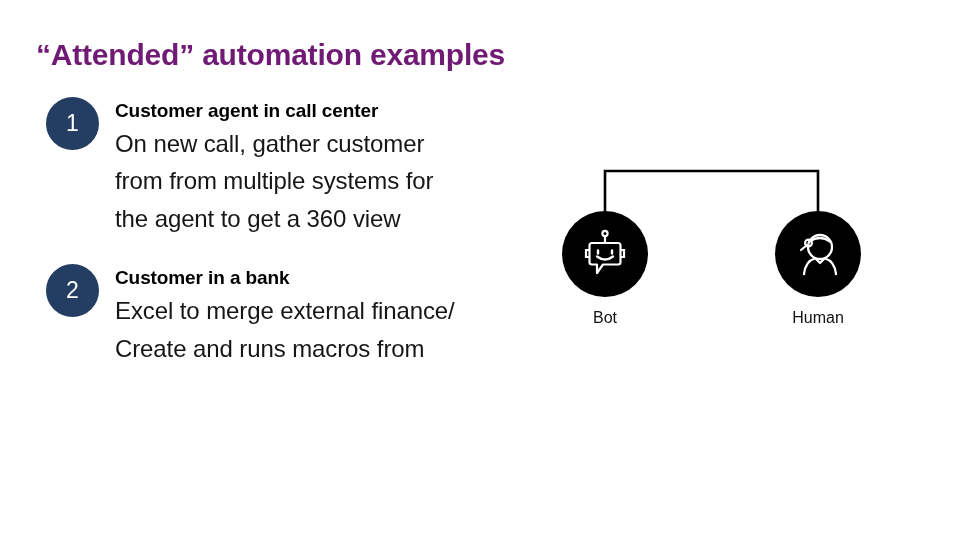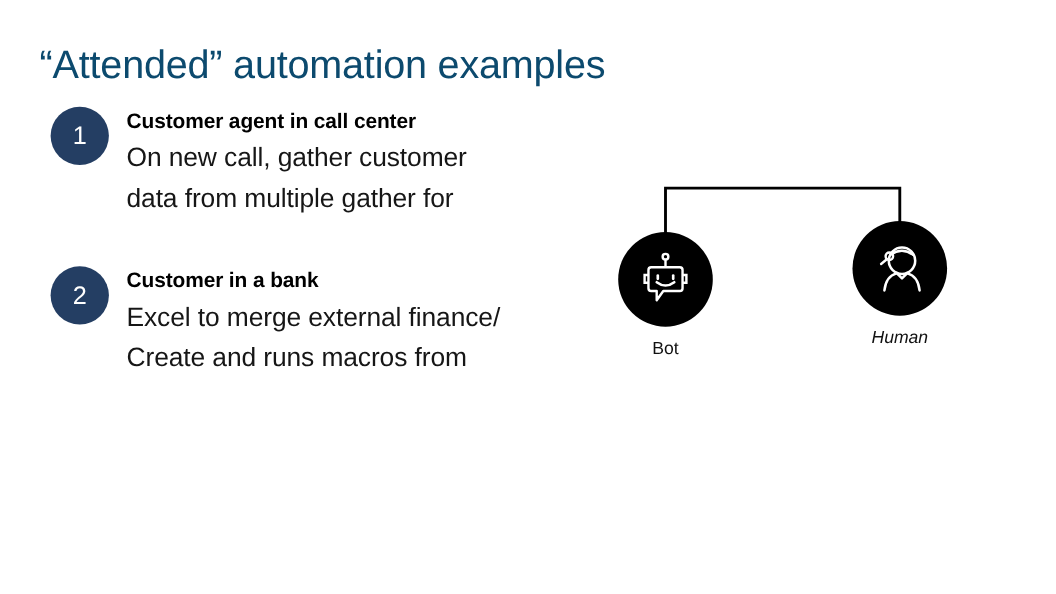--- a/index.html
+++ b/index.html
@@ -19,23 +19,23 @@
     width: 960px;
     height: 540px;
     background: #ffffff;
   }
 
   
   .slide-title {
     position: absolute;
     left: 36px;
     top: 38px;
-    font-size: 36px;
-    font-weight: 400;
-    color: #0c4a6e;
+    font-size: 30px;
+    font-weight: 700;
+    color: #701a75;
     letter-spacing: -0.2px;
     white-space: nowrap;
   }
 
   
   .examples-list {
     position: absolute;
     left: 46px;
     top: 97px;
     width: 430px;
@@ -99,21 +99,21 @@
     width: 360px;
     height: 200px;
     overflow: visible;
   }
   .node {
     position: absolute;
     width: 86px;
     text-align: center;
   }
   .node-bot  { left: 22px; top: 61px; }
-  .node-human{ left: 235px; top: 51px; font-style: italic; }
+  .node-human{ left: 235px; top: 61px; }
   .node-circle {
     width: 86px;
     height: 86px;
     border-radius: 50%;
     background: #000000;
     display: flex;
     align-items: center;
     justify-content: center;
     box-sizing: border-box;
   }
@@ -135,21 +135,22 @@
   <div class="slide-title">“Attended” automation examples</div>
 
   <div class="examples-list">
 
     <div class="example-item">
       <div class="num-badge">1</div>
       <div class="item-text">
         <div class="item-heading">Customer agent in call center</div>
         <div class="item-body">
           <span class="item-body-line">On new call, gather customer</span>
-          <span class="item-body-line">data from multiple gather for</span>
+          <span class="item-body-line">from from multiple systems for</span>
+          <span class="item-body-line">the agent to get a 360 view</span>
         </div>
       </div>
     </div>
 
     <div class="example-item">
       <div class="num-badge">2</div>
       <div class="item-text">
         <div class="item-heading">Customer in a bank</div>
         <div class="item-body">
           <span class="item-body-line">Excel to merge external finance/</span>

